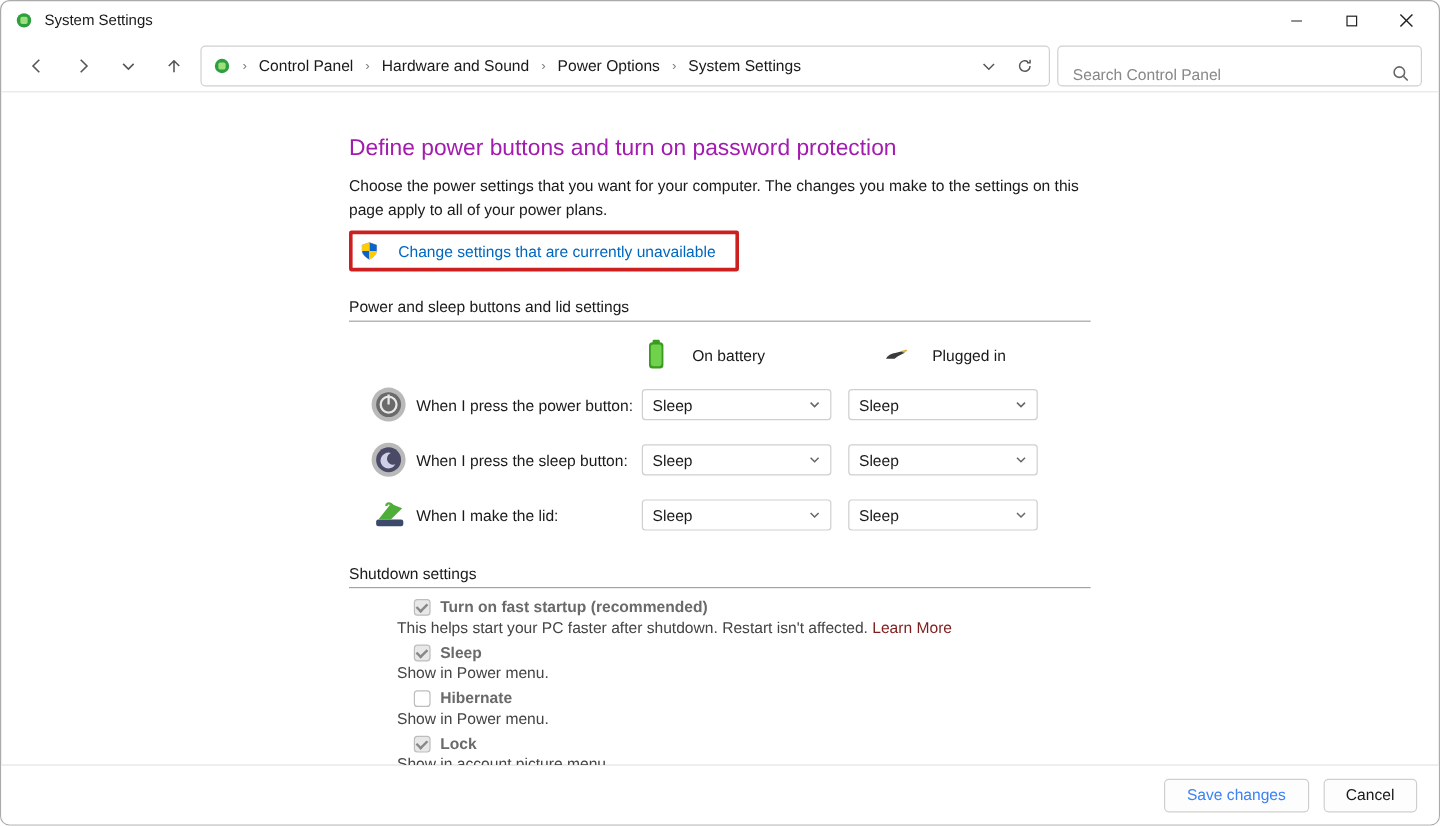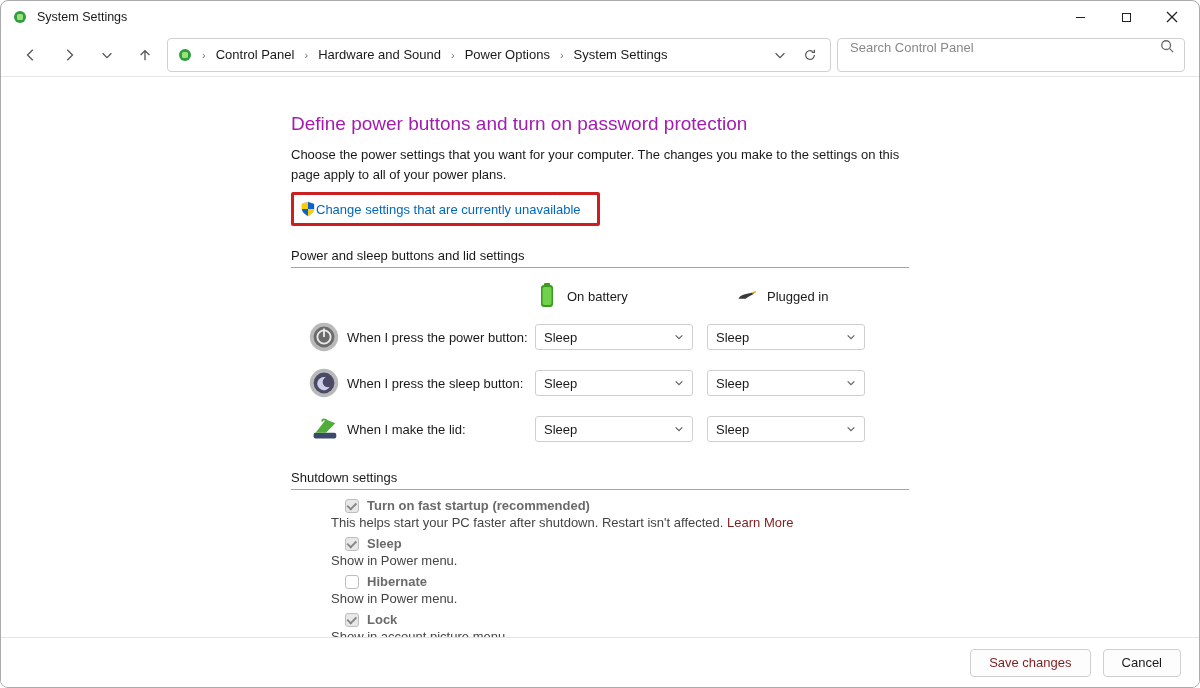--- a/index.html
+++ b/index.html
@@ -64,26 +64,26 @@
     font-size: 13px;
     overflow:hidden;
   }
   .addr-icon { width: 22px; height:22px; display:flex; align-items:center; justify-content:center; margin-right:2px;}
   .crumb { padding: 4px 6px; border-radius: 3px; white-space:nowrap; }
   .chev { color:#777; padding:0 2px; font-size:11px; }
   .addr-spacer { flex:1; }
   .addr-end-btn { width:28px; height:28px; display:flex; align-items:center; justify-content:center; color:#555;}
   .addr-end-btn svg { width:14px; height:14px; stroke:#555; stroke-width:1.4; fill:none; }
   .search-box {
-    width: 348px;
+    width: 304px;
     height: 34px;
     border: 1px solid #d0d0d0;
     border-radius: 4px;
     display: flex;
-    align-items: flex-start;
+    align-items: flex-end;
     padding: 0 10px;
     color:#777;
     font-size:13px;
   }
   .search-box input {
     flex:1; border:none; outline:none; font-size:13px; color:#333; background:transparent;
   }
   .search-box input::placeholder { color:#888; }
   .search-box svg { width:14px; height:14px; stroke:#666; stroke-width:1.5; fill:none; }
 
@@ -104,21 +104,21 @@
     font-size: 19px;
     margin: 0 0 10px 0;
   }
   .intro { font-size: 13px; line-height: 1.5; margin-bottom: 8px; }
 
   .highlight-box {
     border: 3px solid #cc2020;
     display: inline-flex;
     align-items: center;
     padding: 6px 16px 6px 6px;
-    gap: 0;
+    gap: 16px;
     border-radius: 2px;
   }
   .shield-icon { width:16px; height:16px; }
   .change-link { color:#0067c0; font-size:13px; }
 
   .section-label {
     font-size: 13px;
     margin: 22px 0 2px 0;
     border-bottom: 1px solid #a3a3a3;
     padding-bottom: 4px;
@@ -128,21 +128,21 @@
   .col-headers {
     display: flex;
     align-items: center;
     margin: 14px 0 6px 0;
   }
   .col-headers .lead { width: 246px; }
   .col-head {
     width: 170px;
     display: flex;
     align-items: center;
-    gap: 10px;
+    gap: 20px;
     font-size: 13px;
   }
   .col-head.plugged { margin-left: 30px; }
   .col-head .hicon { width:20px; height:28px; display:flex; align-items:center; justify-content:center;}
 
   
   .setting-row {
     display: flex;
     align-items: center;
     margin: 8px 0;
@@ -203,21 +203,21 @@
   }
   .btn {
     height: 28px;
     padding: 0 18px;
     border: 1px solid #cfcfcf;
     border-radius: 4px;
     background:#fdfdfd;
     font-size:13px;
     display:flex; align-items:center; justify-content:center;
   }
-  .btn.disabled { color:#7f1d1d; }
+  .btn.disabled { color:#3b82f6; }
 </style>
 </head>
 <body>
 
 <div class="titlebar">
   <span class="app-icon">
     <svg viewBox="0 0 24 24" width="18" height="18">
       <circle cx="12" cy="12" r="8" fill="#2e9e3f"></circle>
       <rect x="8" y="8" width="8" height="8" rx="2" fill="#9be07a"></rect>
     </svg>

